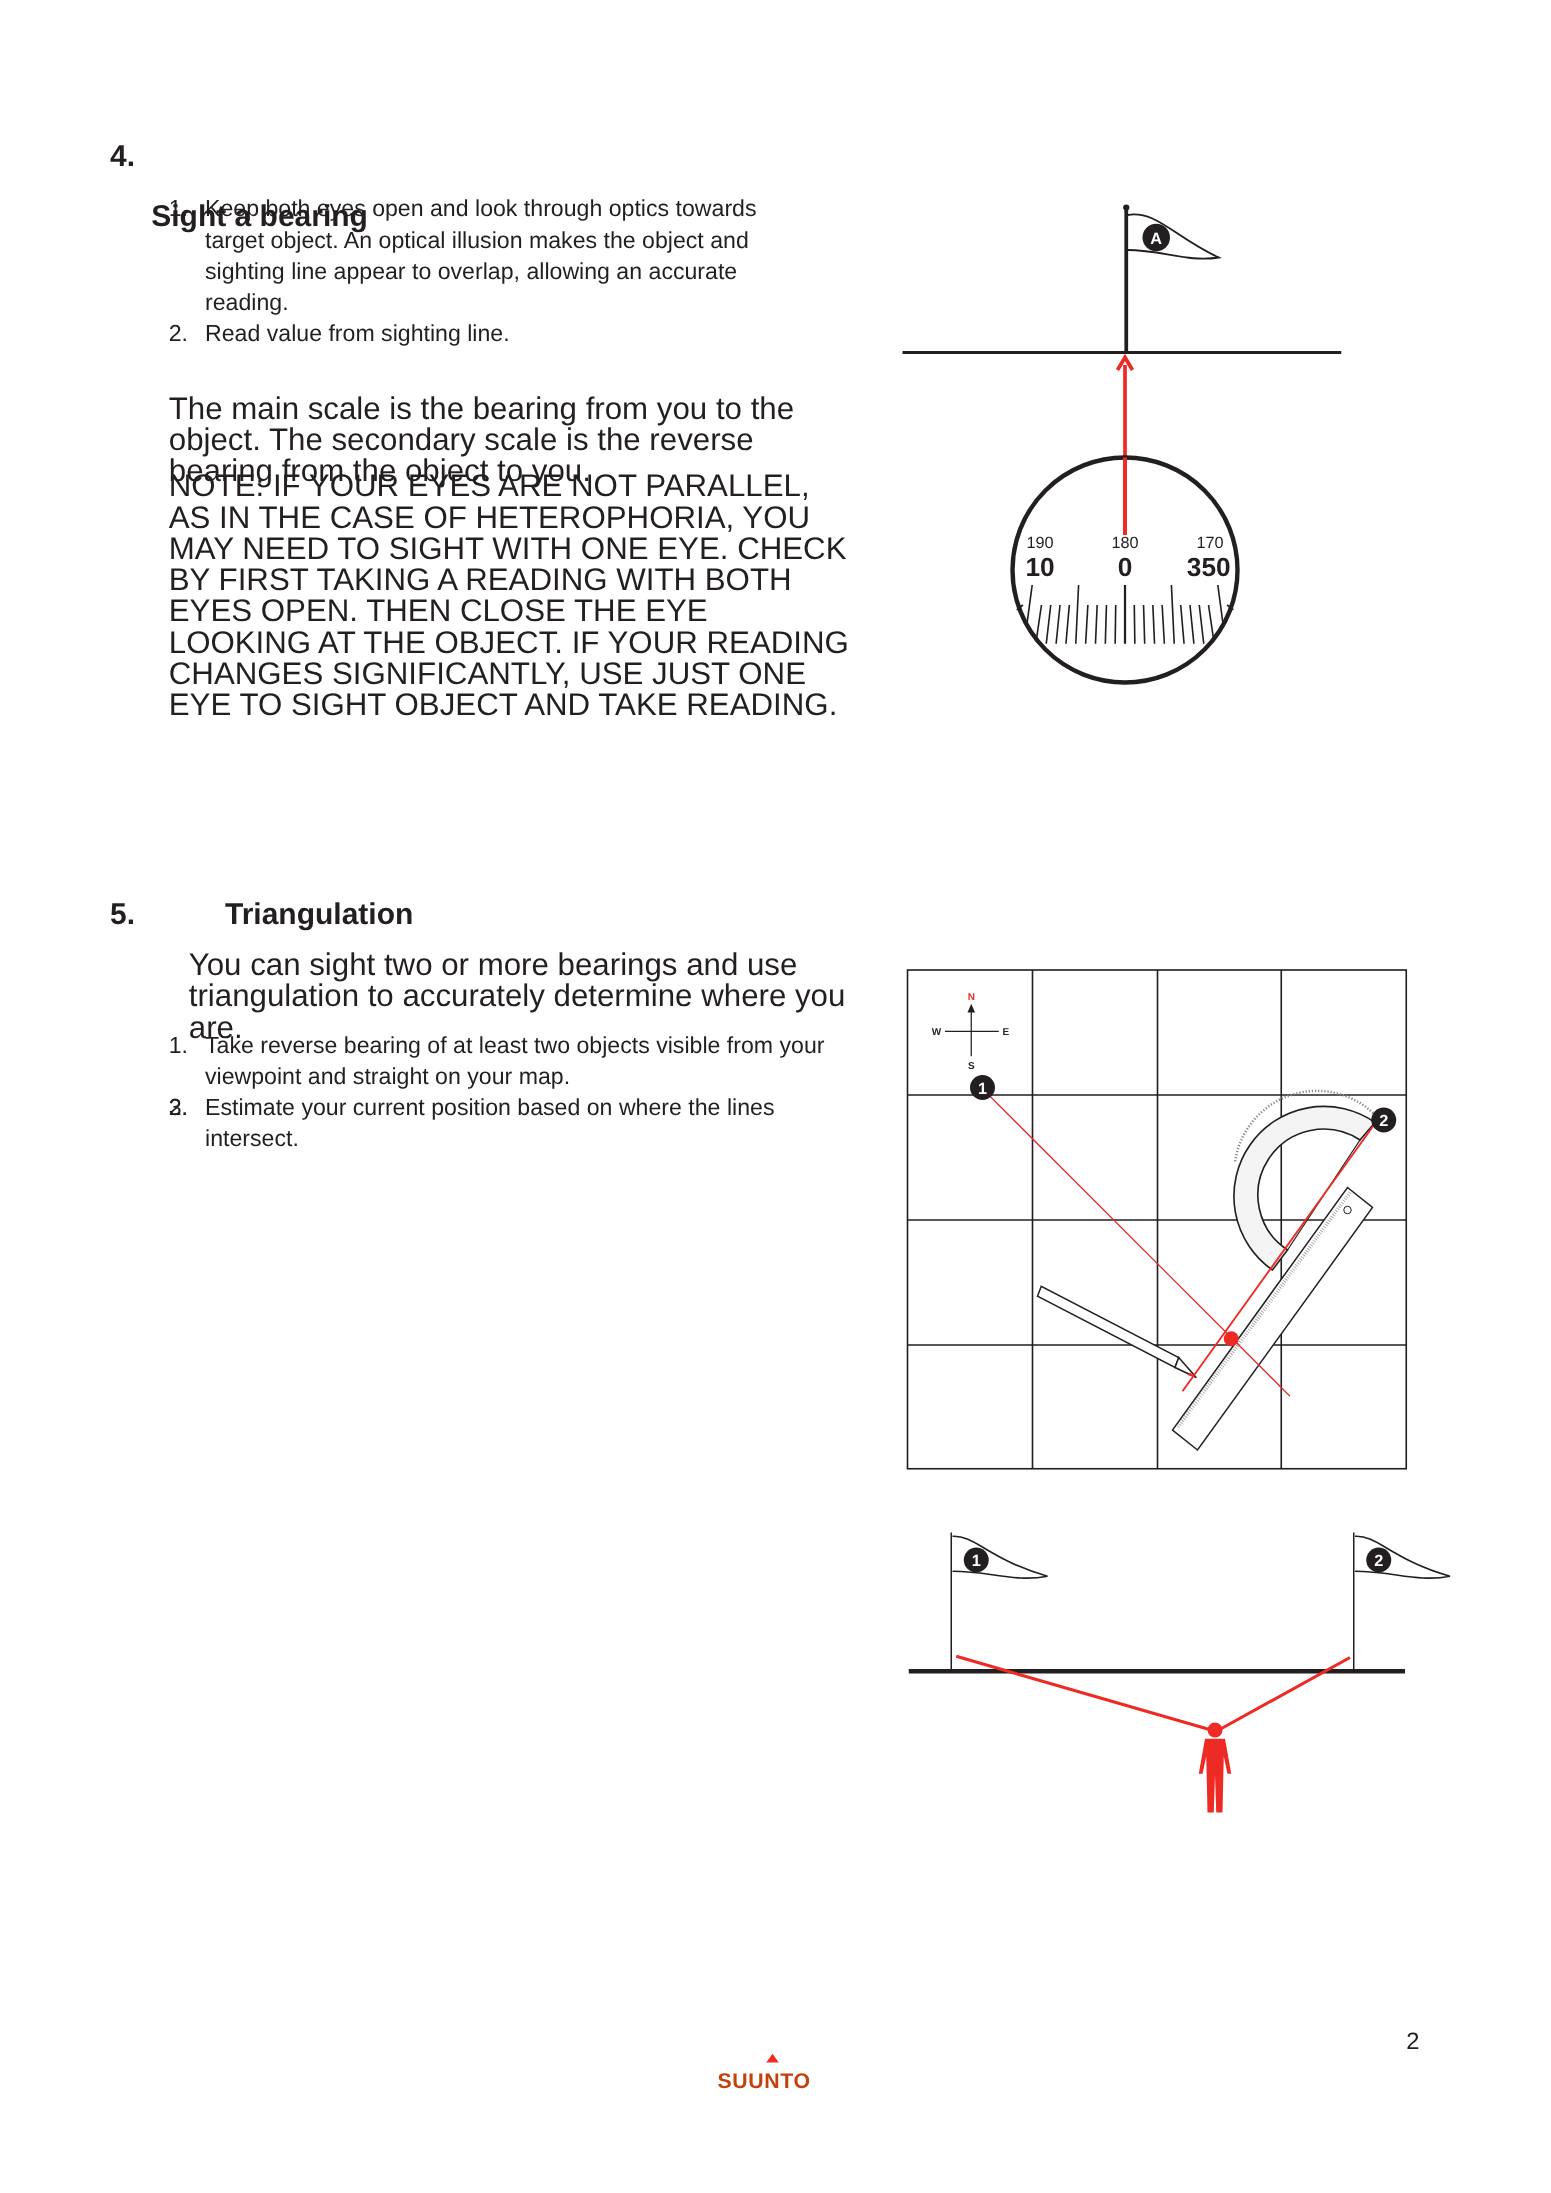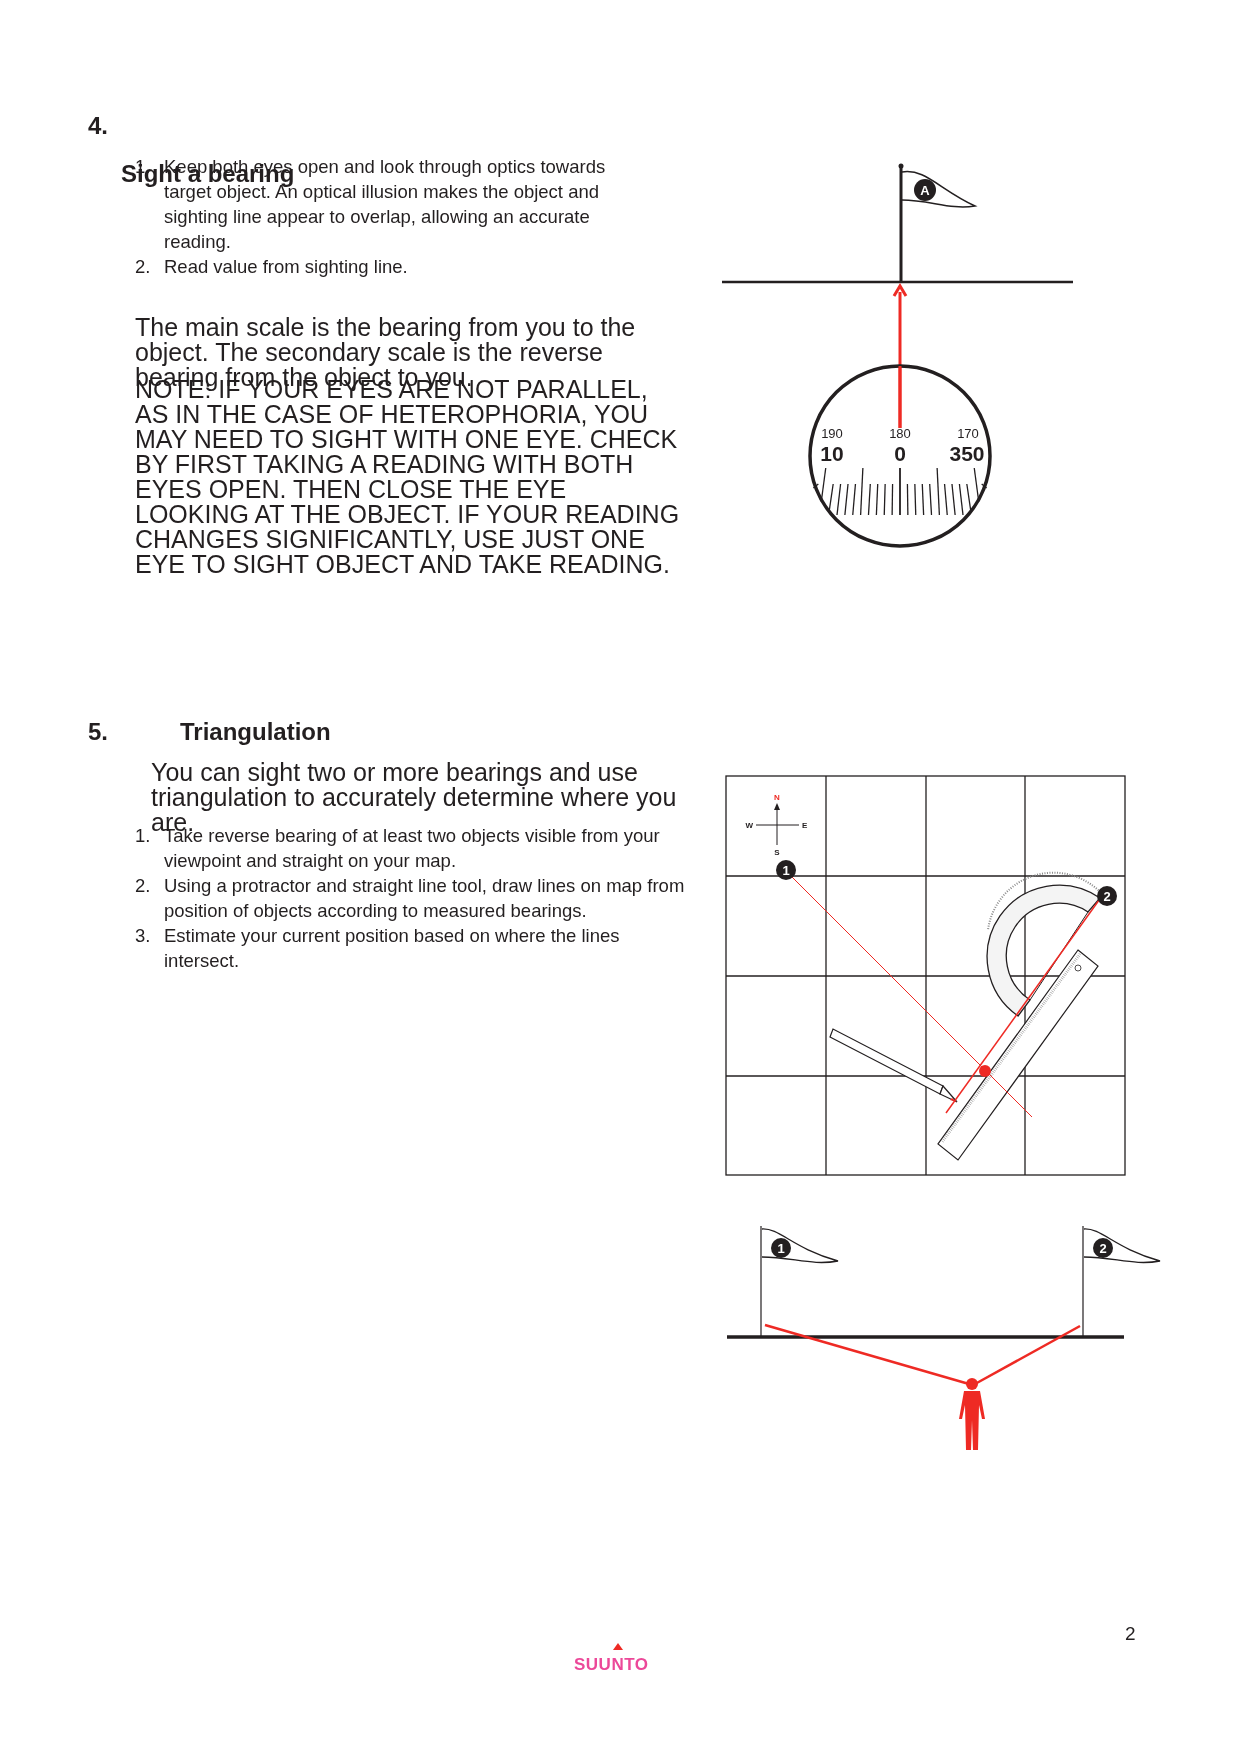--- a/index.html
+++ b/index.html
@@ -7,21 +7,21 @@
          font-family: "Liberation Sans", "DejaVu Sans", sans-serif; color: #231f20; }
   .abs { position: absolute; }
   .sec-num { font-weight: bold; font-size: 24px; }
   .sec-title { font-weight: bold; font-size: 24px; }
   .body-text { font-size: 25px; line-height: 25px; }
   ol.steps { margin: 0; padding: 0; list-style: none; }
   ol.steps li { position: relative; padding-left: 29px; font-size: 18.5px; line-height: 25px; }
   ol.steps li .num { position: absolute; left: 0; top: 0; }
   p.para { margin: 0; }
   .fig { position: absolute; }
-  .footer-logo { font-weight: bold; font-size: 17px; letter-spacing: 0.5px; color: #ec4899; }
+  .footer-logo { font-weight: bold; font-size: 17px; letter-spacing: 0.5px; color: #c2410c; }
   .page-num { font-size: 19px; }
 </style>
 </head>
 <body>
 
 <div class="abs sec-num" style="left:88px; top:112px;">4.</div>
 <div class="abs sec-title" style="left:121px; top:112px;margin-top:48px;">Sight a bearing</div>
 
 <ol class="steps abs" style="left:135px; top:154px; width:520px;">
   <li><span class="num">1.</span><span>Keep both eyes open and look through optics towards target object. An optical illusion makes the object and sighting line appear to overlap, allowing an accurate reading.</span></li>
@@ -82,21 +82,21 @@
   <line x1="900" y1="366" x2="900" y2="428" stroke="#ee2a24" stroke-width="3"></line>
 </svg>
 
 <div class="abs sec-num" style="left:88px; top:718px;">5.</div>
 <div class="abs sec-title" style="left:135px; top:718px;margin-left:45px;">Triangulation</div>
 
 <p class="para body-text abs" style="left:135px; top:760px; width:540px;margin-left:16px;">You can sight two or more bearings and use triangulation to accurately determine where you are.</p>
 
 <ol class="steps abs" style="left:135px; top:823px; width:560px;">
   <li><span class="num">1.</span><span>Take reverse bearing of at least two objects visible from your viewpoint and straight on your map.</span></li>
-  <li><span class="num">2.</span><span>Using a protractor and straight line tool, draw lines on map from position of objects according to measured bearings.</span></li>
+  <li><span class="num">2.</span></li>
   <li><span class="num">3.</span><span>Estimate your current position based on where the lines intersect.</span></li>
 </ol>
 
 <svg class="fig" style="left:0; top:700px;" width="1241" height="500">
   <g transform="translate(0,-700)">
 
     <rect x="726" y="776" width="399" height="399" fill="none" stroke="#231f20" stroke-width="1.3"></rect>
     <g stroke="#231f20" stroke-width="1.3">
       <line x1="826" y1="776" x2="826" y2="1175"></line>
       <line x1="926" y1="776" x2="926" y2="1175"></line>

